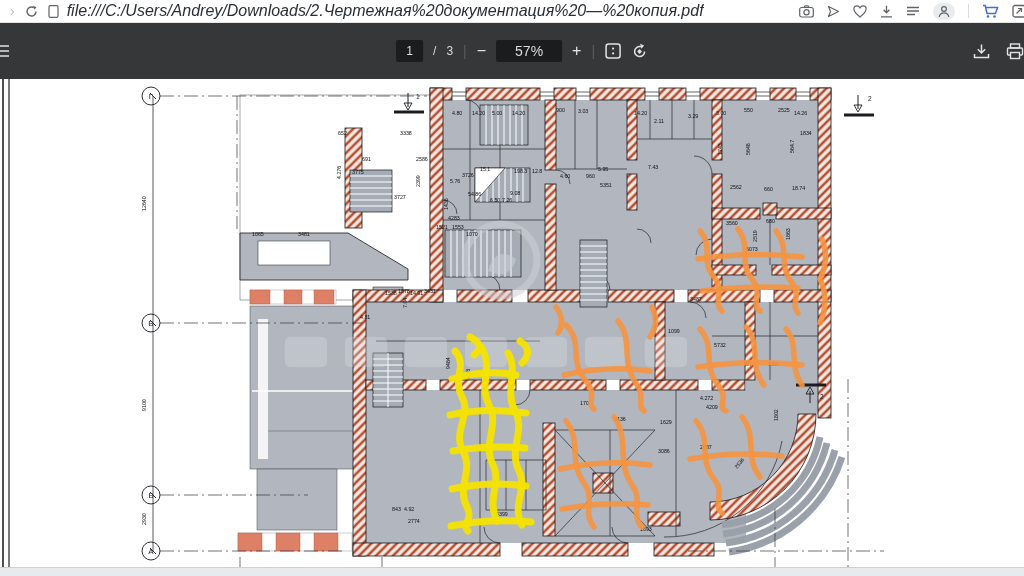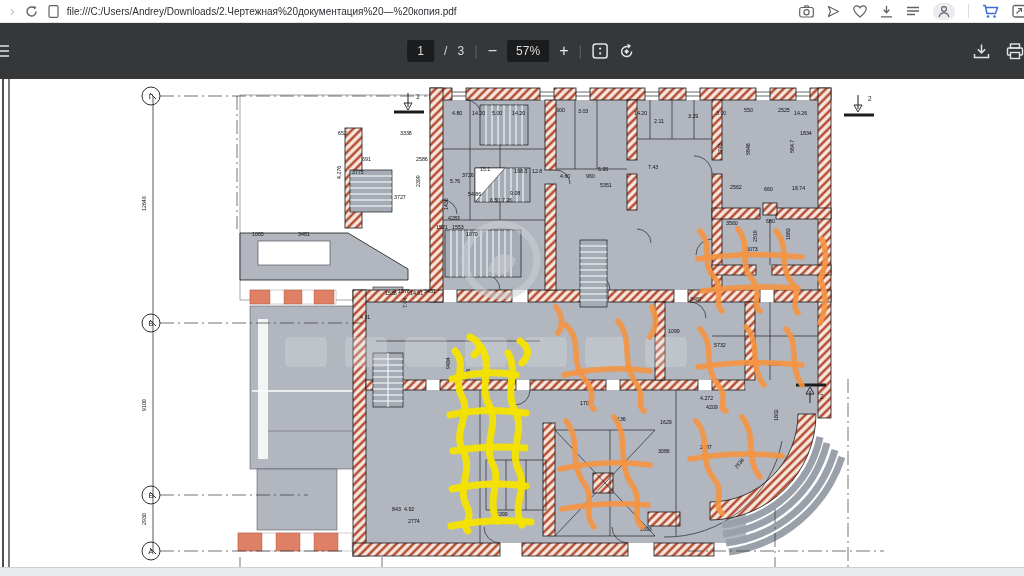--- a/index.html
+++ b/index.html
@@ -5,39 +5,39 @@
   * { margin:0; padding:0; box-sizing:border-box; }
   html,body { width:1024px; height:576px; overflow:hidden; background:#fff;
               font-family:"Liberation Sans", sans-serif; }
 
   
   .browser-bar { height:23px; background:#ffffff; border-bottom:1px solid #e3e5e8;
                  display:flex; align-items:center; padding:0 6px 0 10px; gap:10px; }
   .nav-ico { color:#b9bdc2; font-size:14px; line-height:1; }
   .reload-ico { color:#5f6368; }
   .urlbox { display:flex; align-items:center; gap:8px; flex:1; min-width:0; }
-  .url-text { font-size:10px; color:#2b2f33; white-space:nowrap; overflow:hidden; }
+  .url-text { font-size:16px; color:#2b2f33; white-space:nowrap; overflow:hidden;font-style:italic; }
   .bar-icons { display:flex; align-items:center; gap:13px; }
   .bar-icons svg { display:block; }
   .person-chip { background:#e9ebee; border-radius:9px; padding:2px 5px; display:flex; align-items:center; }
   .vdiv { width:1px; height:14px; background:#dadce0; }
   .clip-ico { margin-right:-8px; }
 
   
   .pdf-toolbar { height:56px; background:#353739; display:flex; align-items:center;
                  position:relative; color:#e9e9ea; }
   .burger { margin-left:-5px; width:20px; }
   .pdf-title { font-size:13px; font-weight:bold; color:#f2f2f2; margin-left:8px;
                white-space:nowrap; letter-spacing:.1px; }
   .tb-center { position:absolute; left:50%; top:0; height:100%; transform:translateX(-46%);
                display:flex; align-items:center; gap:10px; }
   .pgbox { background:#1b1c1e; border-radius:2px; width:27px; height:22px; color:#dddddd;
            font-size:12px; display:flex; align-items:center; justify-content:center; }
-  .zoombox { background:#1b1c1e; border-radius:2px; width:42px; height:22px; color:#dddddd;
-             font-size:12px; display:flex; align-items:center; justify-content:center; }
+  .zoombox { background:#1b1c1e; border-radius:2px; width:66px; height:22px; color:#dddddd;
+             font-size:14px; display:flex; align-items:center; justify-content:center; }
   .tbtxt { font-size:12px; color:#d7d8d9; }
   .tbsep { color:#5a5d60; font-size:14px; }
   .tbbtn { color:#e6e7e8; font-size:16px; line-height:1; background:none; border:none; cursor:pointer; }
   .tb-right { position:absolute; right:-4px; top:0; height:100%; display:flex; align-items:center; gap:16px; padding-right:4px; }
 
   
   .content { position:relative; height:497px; background:#ffffff; }
   .plan-svg { position:absolute; left:0; top:0; }
   .page-gap { position:absolute; left:0; bottom:0; width:1024px; height:9px;
               background:#e8eaee; border-top:1px solid #cdd0d6; }

